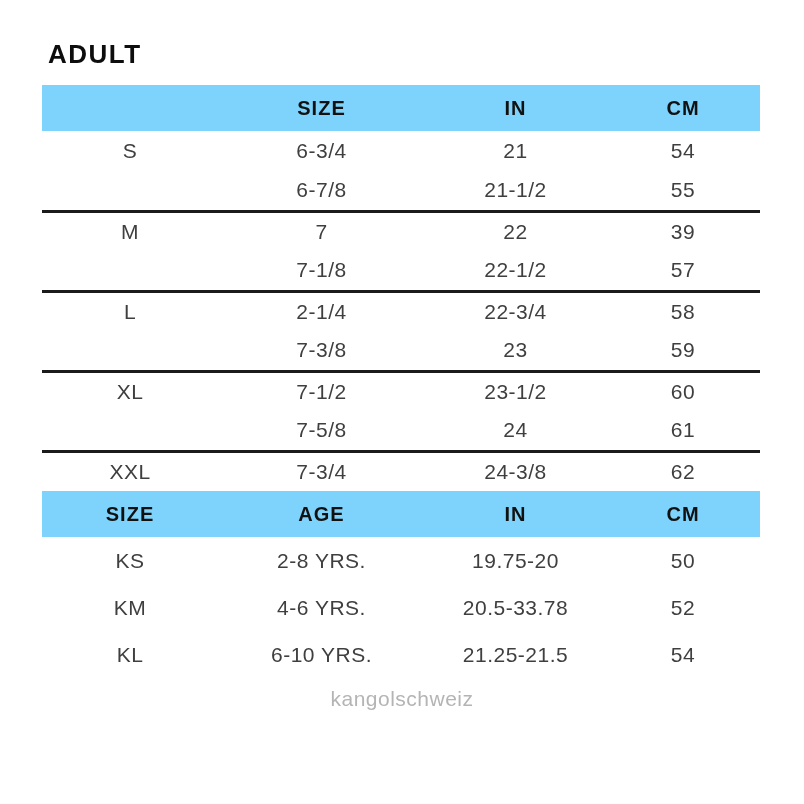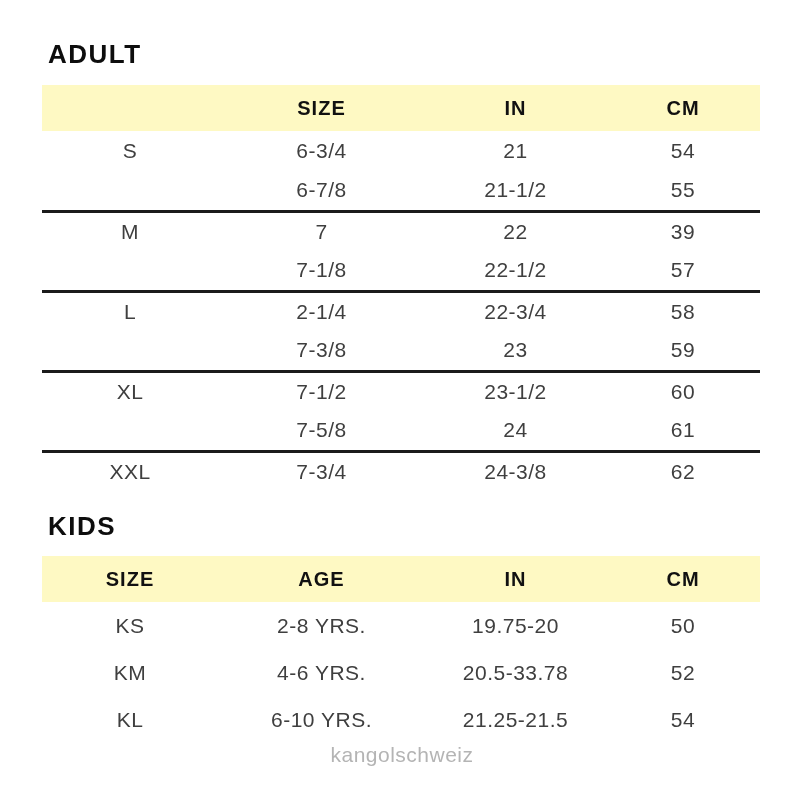--- a/index.html
+++ b/index.html
@@ -24,21 +24,21 @@
   .section-title.adult { margin-bottom: 17px; }
   .section-title.kids  { margin-top: 21px; margin-bottom: 16px; }
 
   table.size-table {
     border-collapse: collapse;
     table-layout: fixed;
     width: 718px;
     margin-left: 42px;
   }
   table.size-table th {
-    background: #fef9c3;
+    background: #7dd3fc;
     height: 46px;
     font-size: 20px;
     font-weight: 700;
     letter-spacing: 1px;
     color: #111111;
     vertical-align: middle;
   }
   table.size-table td {
     text-align: center;
     vertical-align: middle;
@@ -53,21 +53,21 @@
     font-weight: 700;
     font-size: 21px;
     letter-spacing: 0.5px;
     color: #0c0c0c;
   }
   tr.group-end td { border-bottom: 3px solid #1b1b1b; }
 
   .watermark {
     width: 804px;
     text-align: center;
-    margin-top: 0;
+    margin-top: 9px;
     font-size: 21px;
     letter-spacing: 0.5px;
     color: #b4b4b4;
   }
 </style>
 </head>
 <body>
 
 <main class="page">
 
@@ -139,21 +139,20 @@
       </tr>
       <tr>
         <td class="rowlabel">XXL</td>
         <td>7-3/4</td>
         <td>24-3/8</td>
         <td>62</td>
       </tr>
     </tbody>
   </table>
 
-  <h2 class="section-title kids">KIDS</h2>
 
   <table class="size-table kids">
     <colgroup>
       <col style="width:176px">
         <col style="width:207px">
         <col style="width:181px">
         <col style="width:154px">
     </colgroup>
     <thead>
       <tr>

